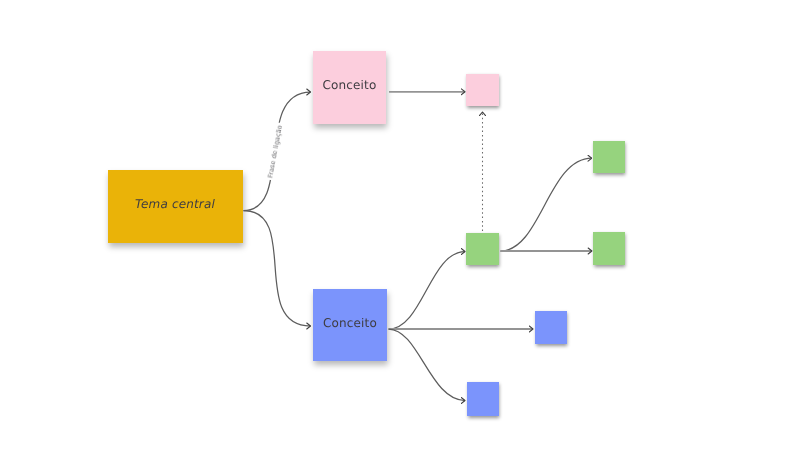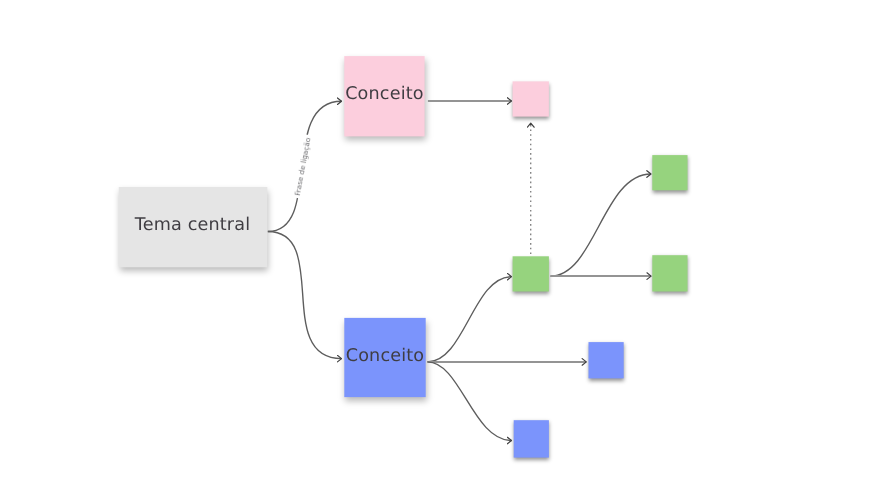--- a/index.html
+++ b/index.html
@@ -5,34 +5,34 @@
 <style>
   html,body{margin:0;padding:0;}
   body{width:800px;height:450px;background:#ffffff;overflow:hidden;
        font-family:"DejaVu Sans",sans-serif;
        -webkit-font-smoothing:antialiased;text-rendering:geometricPrecision;}
   #canvas{position:relative;width:800px;height:450px;background:#ffffff;}
   svg.edge-layer{position:absolute;left:0;top:0;width:800px;height:450px;
        pointer-events:none;}
   .note{position:absolute;box-sizing:border-box;display:flex;align-items:center;
        justify-content:center;}
-  .note-label{font-family:"DejaVu Sans",sans-serif;font-size:16px;color:#3f3d42;
+  .note-label{font-family:"DejaVu Sans",sans-serif;font-size:12px;color:#3f3d42;
        letter-spacing:0.15px;white-space:nowrap;position:relative;top:-2.3px;
        -webkit-font-smoothing:antialiased;}
   .edge-label{position:absolute;font-family:"DejaVu Sans",sans-serif;font-size:6.6px;
        color:#6d6d70;white-space:nowrap;transform-origin:0 0;background:#ffffff;
        padding:1px 2px;line-height:9px;-webkit-font-smoothing:antialiased;
        will-change:transform;}
 </style>
 </head>
 <body>
 
 <div id="canvas">
 
-  <div class="note" style="left: 107.5px; top: 170px; width: 135px; height: 72.5px; background: #e5e5e5; box-shadow: rgba(0, 0, 0, 0.28) 1px 3.5px 6px;">
+  <div class="note" style="left: 107.5px; top: 170px; width: 135px; height: 72.5px; background: #eab308; box-shadow: rgba(0, 0, 0, 0.28) 1px 3.5px 6px; font-style: italic;">
       <span class="note-label">Tema central</span>
     </div>
     <div class="note" style="left: 313px; top: 50.5px; width: 73px; height: 73.5px; background: rgb(252, 206, 221); box-shadow: rgba(0, 0, 0, 0.28) 1px 3.5px 6px;">
       <span class="note-label">Conceito</span>
     </div>
     <div class="note" style="left: 466px; top: 73.7px; width: 32.7px; height: 32.6px; background: rgb(252, 206, 221); box-shadow: rgba(0, 0, 0, 0.42) 0.5px 2px 3.5px;"></div>
     <div class="note" style="left: 466.3px; top: 232.5px; width: 32.4px; height: 32.4px; background: rgb(150, 211, 126); box-shadow: rgba(0, 0, 0, 0.42) 0.5px 2px 3.5px;"></div>
     <div class="note" style="left: 593.3px; top: 140.5px; width: 32.2px; height: 32.2px; background: rgb(150, 211, 126); box-shadow: rgba(0, 0, 0, 0.42) 0.5px 2px 3.5px;"></div>
     <div class="note" style="left: 593px; top: 232.3px; width: 32.4px; height: 32.5px; background: rgb(150, 211, 126); box-shadow: rgba(0, 0, 0, 0.42) 0.5px 2px 3.5px;"></div>
     <div class="note" style="left: 313px; top: 288.5px; width: 74px; height: 72.8px; background: rgb(123, 148, 252); box-shadow: rgba(0, 0, 0, 0.28) 1px 3.5px 6px;">

